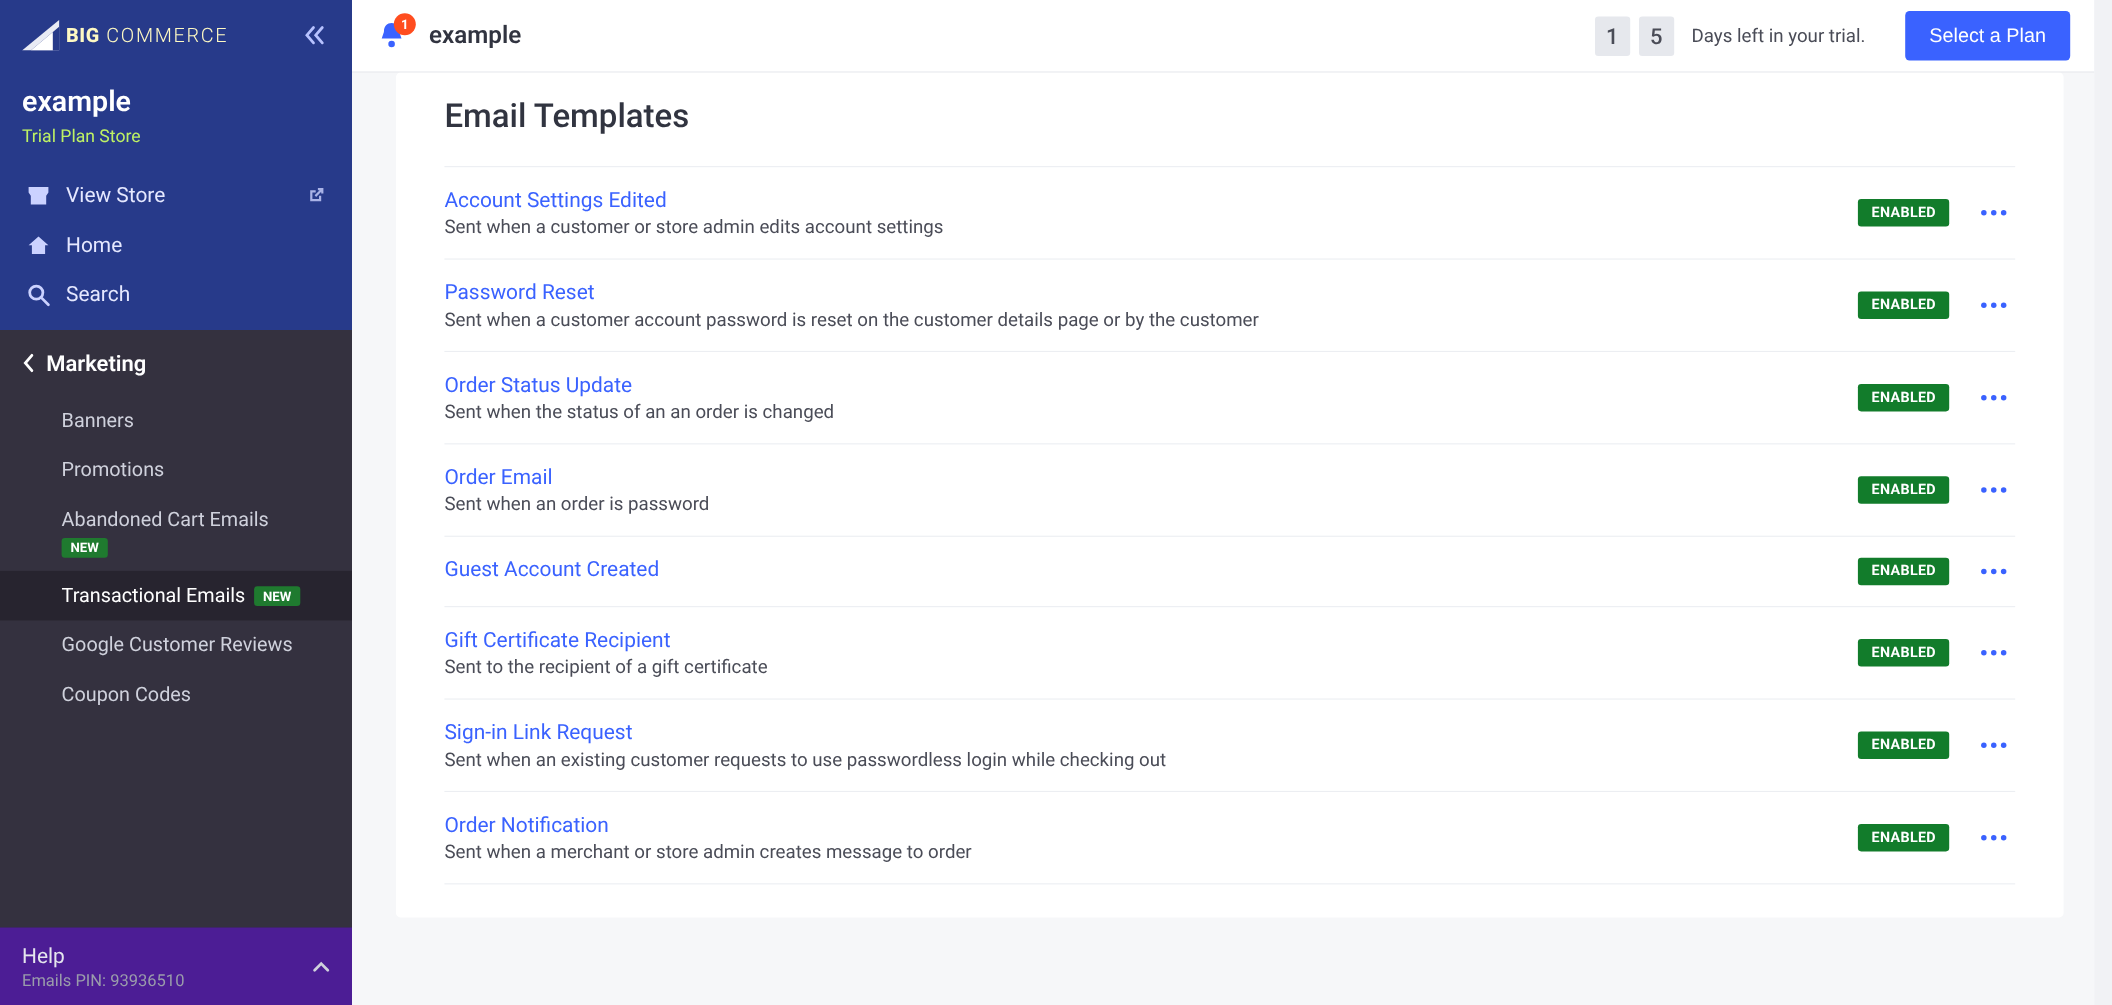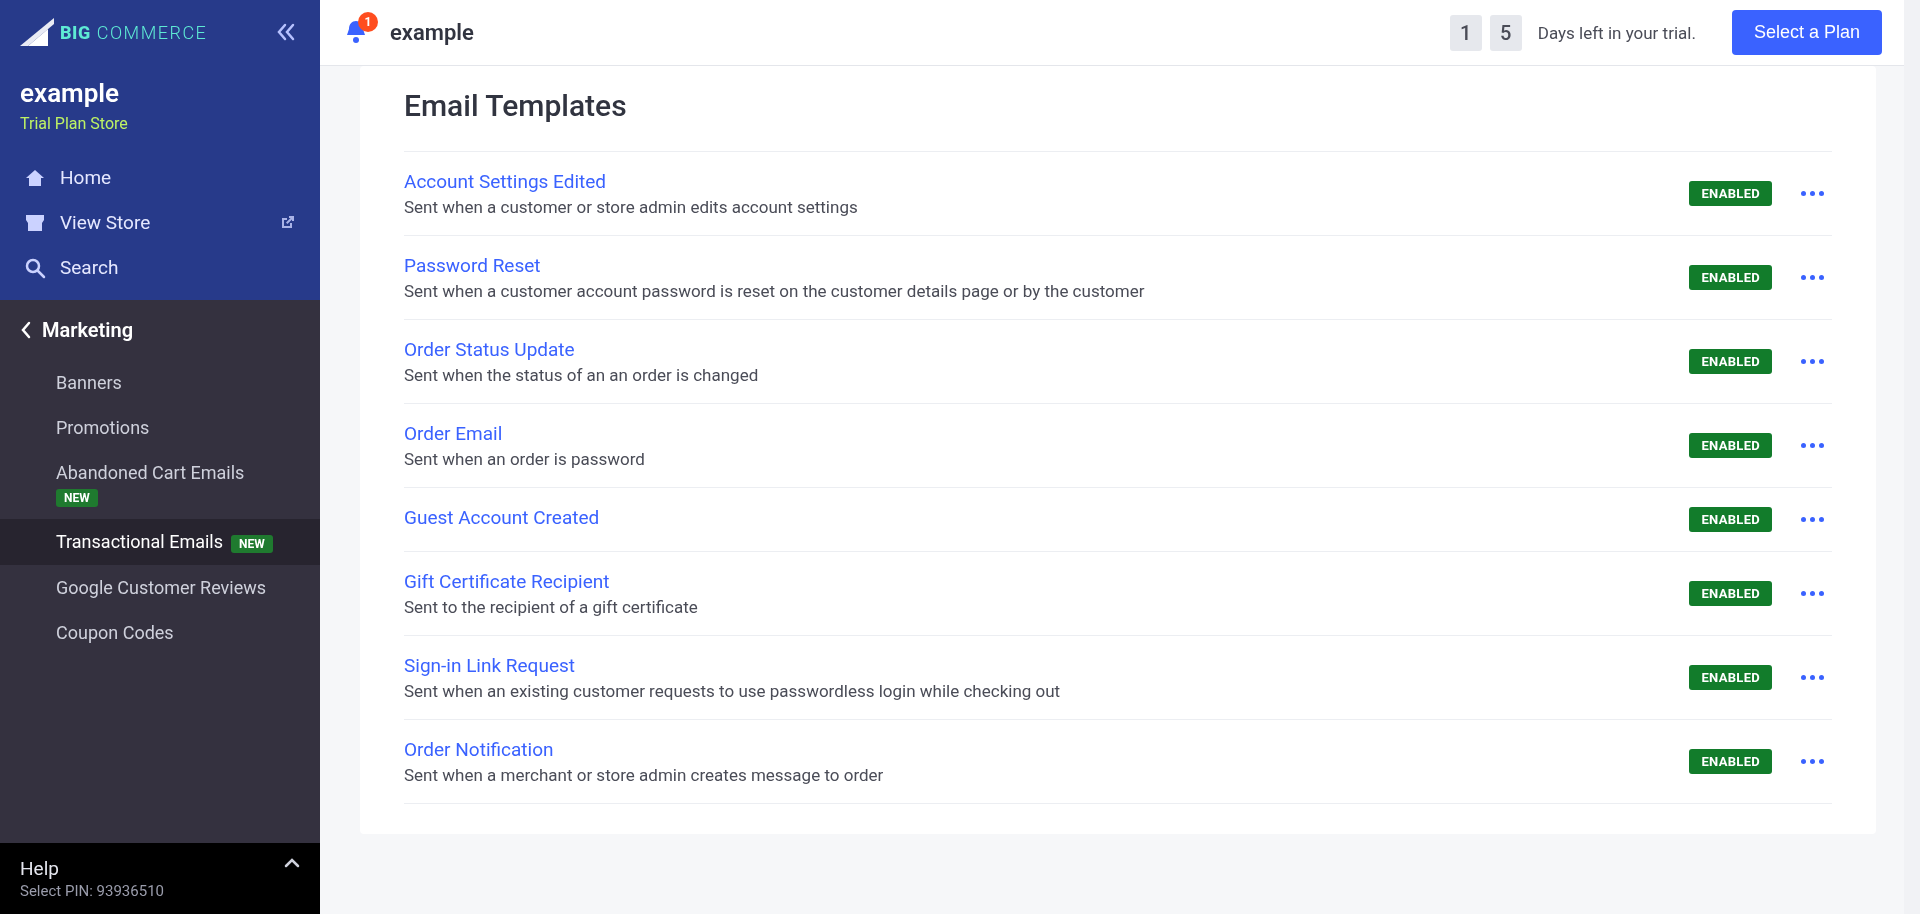--- a/index.html
+++ b/index.html
@@ -36,21 +36,21 @@
   .brand-row {
     display: flex;
     align-items: center;
     justify-content: space-between;
     margin-bottom: 32px;
   }
   .brand {
     display: flex;
     align-items: center;
     gap: 6px;
-    color: #5eead4;
+    color: #fef9c3;
   }
   .brand svg { display: block; }
   .brand-bold { font-weight: 800; font-size: 18px; letter-spacing: 0.5px; }
   .brand-light { font-weight: 300; font-size: 18px; letter-spacing: 1.5px; }
   .collapse-btn {
     background: none; border: none; color: #b7c2ff; cursor: pointer;
     width: 28px; height: 28px; display:flex; align-items:center; justify-content:center;
   }
 
   .store-name { font-size: 26px; font-weight: 600; color: #fff; margin-bottom: 6px; }
@@ -88,23 +88,23 @@
     background: #1f7a2f;
     color: #fff;
     font-size: 12px; font-weight: 700;
     padding: 2px 8px; border-radius: 3px;
     margin-left: 8px;
     vertical-align: middle;
   }
   .subnav li.with-block .badge-new { margin-left: 0; margin-top: 6px; }
 
   .sidebar-footer {
-    background: #000000;
+    background: #4c1d95;
     padding: 14px 20px;
-    display: flex; align-items: flex-start; justify-content: space-between;
+    display: flex; align-items: center; justify-content: space-between;
     cursor: pointer;
     gap: 27px;
   }
   .sidebar-footer .help-title { font-size: 19px; color: #e5e6ee; }
   .sidebar-footer .help-sub { font-size: 15px; color: #9a9cab; margin-top: 2px; }
 
   
   .main { flex: 1; display: flex; flex-direction: column; overflow: hidden; }
   .topbar {
     height: 66px;
@@ -206,33 +206,33 @@
           </svg>
         </button>
       </div>
 
       <div class="store-name">example</div>
       <div class="plan-name">Trial Plan Store</div>
 
       <ul class="sidebar-quicknav">
         <li>
           <svg width="22" height="20" viewBox="0 0 22 20">
-              <path d="M11 2l9 8h-3v8H5v-8H2z" fill="#cbd2ff"></path>
-            </svg>
-          <span>Home</span>
-        </li>
-        <li>
-          <svg width="22" height="20" viewBox="0 0 22 20">
               <path d="M2 2h18v5l-2 3H4L2 7z M4 10h14v8H4z" fill="#cbd2ff"></path>
             </svg>
           <span>View Store</span>
           <span class="spacer"></span>
           <svg class="ext-icon" width="18" height="18" viewBox="0 0 18 18">
               <path d="M4 4h5v2H6v6h6V9h2v5H4z M11 2h5v5h-2V5.4L9.4 10 8 8.6 12.6 4H11z" fill="#cbd2ff"></path>
             </svg>
+        </li>
+        <li>
+          <svg width="22" height="20" viewBox="0 0 22 20">
+              <path d="M11 2l9 8h-3v8H5v-8H2z" fill="#cbd2ff"></path>
+            </svg>
+          <span>Home</span>
         </li>
         <li>
           <svg width="22" height="22" viewBox="0 0 22 22">
               <circle cx="9" cy="9" r="6" stroke="#cbd2ff" stroke-width="2.5" fill="none"></circle>
               <line x1="14" y1="14" x2="20" y2="20" stroke="#cbd2ff" stroke-width="2.5" stroke-linecap="round"></line>
             </svg>
           <span>Search</span>
         </li>
       </ul>
     </div>
@@ -251,21 +251,21 @@
           <li class="active"><span>Transactional Emails</span><span class="badge-new">NEW</span></li>
           <li><span>Google Customer Reviews</span></li>
           <li><span>Coupon Codes</span></li>
         </ul>
     </div>
 
     <div class="sidebar-footer">
       <div>
         <div class="help-title">Help</div>
         <div class="help-sub">
-          <span>Select PIN: </span><span>93936510</span>
+          <span>Emails PIN: </span><span>93936510</span>
         </div>
       </div>
       <svg width="16" height="12" viewBox="0 0 16 12">
           <path d="M2 9 L8 3 L14 9" stroke="#cfd1dc" stroke-width="2.5" fill="none" stroke-linecap="round"></path>
         </svg>
     </div>
   </aside>
 
   <div class="main">
 

